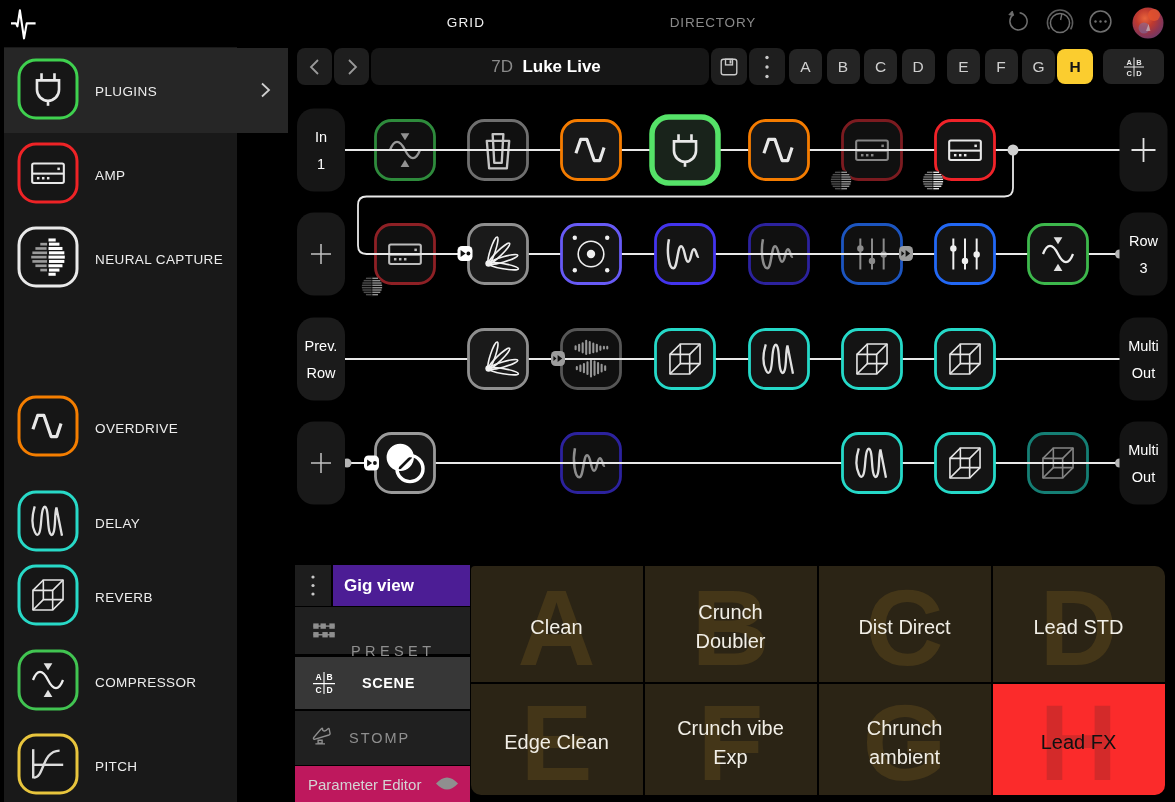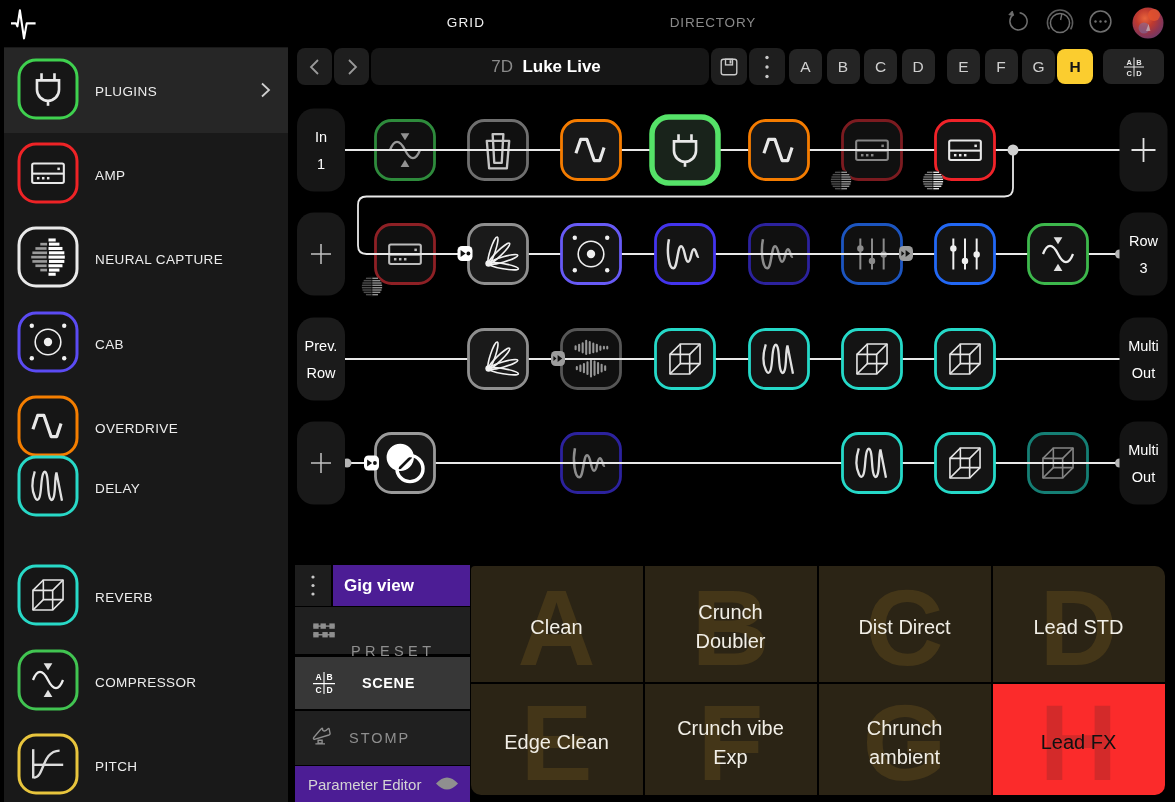--- a/index.html
+++ b/index.html
@@ -1,21 +1,21 @@
 <!DOCTYPE html>
 <html><head>
 <meta charset="utf-8">
 <style>
   html,body{margin:0;padding:0;background:#000;}
   body{width:1175px;height:802px;overflow:hidden;font-family:"Liberation Sans",sans-serif;}
   #app{position:relative;width:1175px;height:802px;background:#000;}
   .abs{position:absolute;}
   .tabtxt{font-size:13.5px;letter-spacing:1.2px;}
   
-  #side{position:absolute;left:4px;top:47px;width:284px;height:755px;background:#191919;}
+  #side{position:absolute;left:4px;top:47px;width:233px;height:755px;background:#191919;}
   .srow{position:absolute;left:0;width:284px;height:84px;}
   .srow .lbl{position:absolute;left:91px;top:50%;transform:translateY(-50%);font-size:13.5px;letter-spacing:0.4px;color:#ededed;}
   .stile{position:absolute;left:13px;top:50%;transform:translateY(-50%);}
   
   .pbtn{position:absolute;top:48px;height:37px;background:#1e1e1e;border-radius:8px;display:flex;align-items:center;justify-content:center;}
   .ab{position:absolute;top:49px;width:33px;height:35px;border-radius:8px;background:#242424;color:#cfcfcf;font-size:15.5px;display:flex;align-items:center;justify-content:center;}
   
   .brow{position:absolute;left:295px;width:175px;display:flex;align-items:center;background:#202020;}
   .brow .blbl{font-size:14.5px;color:#8f8f8f;}
   .cell{position:absolute;overflow:hidden;background:#2b2415;display:flex;align-items:center;justify-content:center;text-align:center;}
@@ -191,35 +191,28 @@
           </svg></span>
       <span class="lbl">AMP</span>
     </div>
     <div class="srow" style="top:170.0px;">
       <span class="stile"><svg width="62" height="62" viewBox="0 0 62 62">
             <rect x="2" y="2" width="58" height="58" rx="17" fill="#161616" stroke="#e9e9e9" stroke-width="3"></rect>
             <use href="#i-cap" x="3.0" y="3.0" width="56" height="56"></use>
           </svg></span>
       <span class="lbl">NEURAL CAPTURE</span>
     </div>
-    <div class="srow" style="top:254.5px;">
-      <span class="stile"><svg width="62" height="62" viewBox="0 0 62 62">
-            <rect x="2" y="2" width="58" height="58" rx="17" fill="#161616" stroke="#5b4bf3" stroke-width="3"></rect>
-            <use href="#i-cab" x="7.0" y="7.0" width="48" height="48"></use>
-          </svg></span>
-      <span class="lbl">CAB</span>
-    </div>
     <div class="srow" style="top:339.0px;">
       <span class="stile"><svg width="62" height="62" viewBox="0 0 62 62">
             <rect x="2" y="2" width="58" height="58" rx="17" fill="#161616" stroke="#f57e00" stroke-width="3"></rect>
             <use href="#i-od" x="4.0" y="4.0" width="54" height="54"></use>
           </svg></span>
       <span class="lbl">OVERDRIVE</span>
     </div>
-    <div class="srow" style="top:399px;">
+    <div class="srow" style="top:434px;">
       <span class="stile"><svg width="62" height="62" viewBox="0 0 62 62">
             <rect x="2" y="2" width="58" height="58" rx="17" fill="#161616" stroke="#28d9c7" stroke-width="3"></rect>
             <use href="#i-delayv" x="8.0" y="8.0" width="46" height="46"></use>
           </svg></span>
       <span class="lbl">DELAY</span>
     </div>
     <div class="srow" style="top:508.0px;">
       <span class="stile"><svg width="62" height="62" viewBox="0 0 62 62">
             <rect x="2" y="2" width="58" height="58" rx="17" fill="#161616" stroke="#28d9c7" stroke-width="3"></rect>
             <use href="#i-rev" x="9.5" y="9.5" width="43" height="43"></use>
@@ -480,21 +473,21 @@
     </svg>
     <span class="blbl" style="margin-left:24px;color:#fff;letter-spacing:0.6px;font-weight:bold;">SCENE</span>
   </div>
   <div class="brow" style="top:710.5px;height:54px;">
     <svg style="margin-left:15px" width="27" height="27" viewBox="0 0 27 27" fill="none" stroke="#8f8f8f" stroke-width="1.35">
       <path d="M3.4,14.2 C3.4,13.6 10,6.1 11.6,4.5 C12.2,3.9 12.7,4.3 12.6,5 C12.4,6.3 13.3,7.1 14.6,7 C16,6.9 17,5.8 18,4.7 C18.5,4.1 19.1,4.4 19.2,5.1 L20.1,9.5 C20.2,10.3 19.8,10.7 18.9,11 L5.2,15.1 C3.9,15.5 3.4,14.9 3.4,14.2 Z"></path>
       <path d="M8.1,16.2 h4 v2.9 h-4 z M5.4,19.9 H15"></path>
     </svg>
     <span class="blbl" style="margin-left:12px;letter-spacing:2px;">STOMP</span>
   </div>
-  <div class="brow" style="top:766px;height:36px;background:#4c1d95;text-align:center;">
+  <div class="brow" style="top:766px;height:36px;background:#be185d;text-align:center;">
     <span style="font-size:15px;color:#d4d4d4;margin-left:13px;">Parameter Editor</span>
     <svg style="position:absolute;right:11px;top:9px" width="24" height="17" viewBox="0 0 24 17">
       <path d="M1,8.5 Q12,-3.5 23,8.5 Q12,20.5 1,8.5 Z" fill="#8f8f8f"></path>
     </svg>
   </div>
     <div class="cell" style="left:470.5px;top:566px;width:172px;height:115.5px;border-top-left-radius:4px;">
     <div class="ghost" style="color:#443618;">A</div>
     <div class="cap" style="color:#f1eee6;">Clean</div>
   </div>
   <div class="cell" style="left:644.5px;top:566px;width:172px;height:115.5px;">

